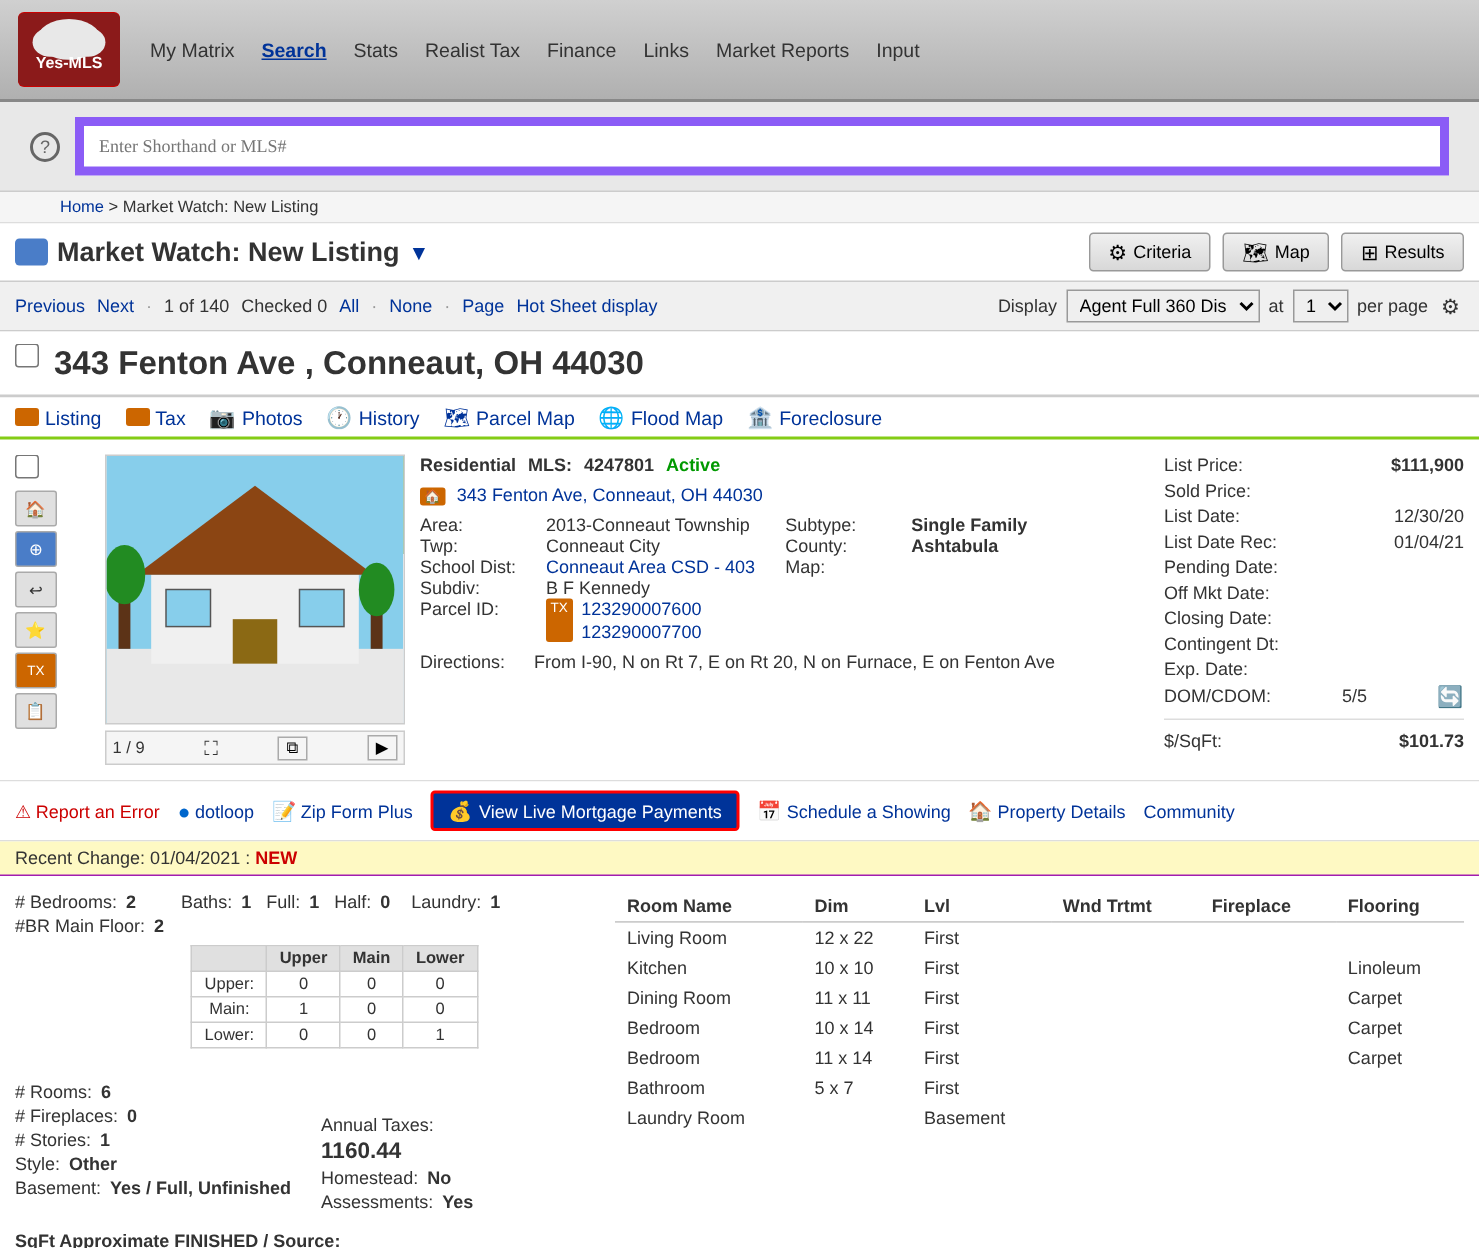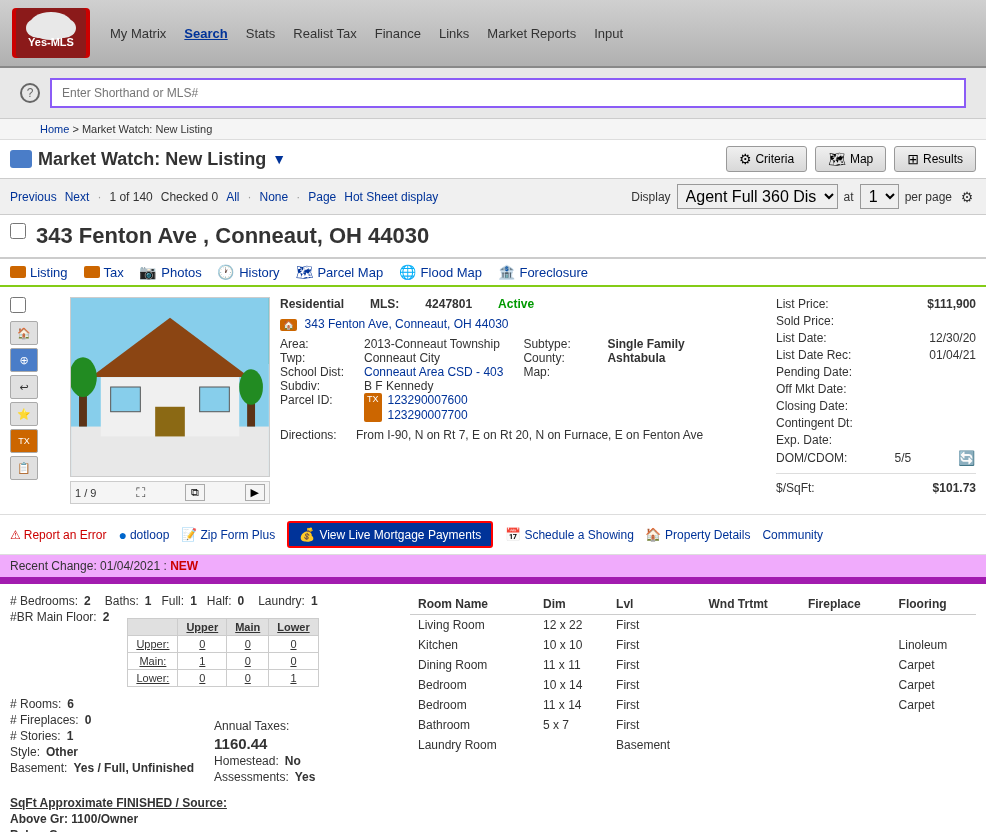--- a/index.html
+++ b/index.html
@@ -12,21 +12,21 @@
       align-items: center;
       padding: 8px 12px;
       gap: 20px;
       border-bottom: 2px solid #888;
     }
     .logo-area {
       display: flex;
       align-items: center;
     }
     .logo-img {
-      width: 78px;
+      width: 68px;
       height: 50px;
       background: #c00;
       border-radius: 4px;
       display: flex;
       align-items: center;
       justify-content: center;
       color: #fff;
       font-weight: bold;
       font-size: 11px;
       text-align: center;
@@ -66,23 +66,24 @@
       display: flex;
       align-items: center;
       justify-content: center;
       font-size: 12px;
       color: #666;
       cursor: pointer;
     }
     .search-input {
       flex: 1;
       padding: 6px 10px;
-      border: 2px solid #8b5cf6;
+      border: 6px solid #8b5cf6;
       font-size: 12px;
       background: #fff;
+      font-family: Liberation Serif, serif;
     }
 
     
     .breadcrumb {
       padding: 4px 10px;
       font-size: 11px;
       color: #333;
       border-bottom: 1px solid #ddd;
       background: #f5f5f5;
     }
@@ -140,21 +141,21 @@
     .toolbar-btn {
       color: #003399;
       cursor: pointer;
       text-decoration: none;
       font-size: 12px;
     }
     .toolbar-sep { color: #999; }
     .toolbar-text { font-size: 12px; }
     .toolbar-select {
       padding: 2px 4px;
-      font-size: 16px;
+      font-size: 12px;
       border: 1px solid #999;
     }
     .display-area {
       display: flex;
       align-items: center;
       gap: 6px;
       margin-left: auto;
     }
     .gear-icon {
       width: 18px; height: 18px;
@@ -278,21 +279,21 @@
     .detail-row {
       display: flex;
       gap: 4px;
       font-size: 12px;
     }
     .detail-label { color: #333; min-width: 80px; }
     .detail-value { color: #333; }
     .detail-link { color: #003399; text-decoration: none; cursor: pointer; }
     .mls-row {
       display: flex;
-      gap: 26px;
+      gap: 8px;
       font-size: 12px;
       font-weight: bold;
     }
     .status-active {
       color: #009900;
       font-weight: bold;
     }
     .parcel-tx {
       display: inline-block;
       background: #cc6600;
@@ -381,24 +382,24 @@
       color: #003399;
       cursor: pointer;
       font-size: 12px;
       display: flex;
       align-items: center;
       gap: 3px;
     }
 
     
     .recent-change {
-      background: #f0abfc;
+      background: #fef9c3;
       padding: 4px 10px;
       font-size: 12px;
-      border-bottom: 7px solid #a21caf;
+      border-bottom: 1px solid #a21caf;
       color: #333;
     }
     .recent-change strong { color: #cc0000; }
 
     
     .bottom-section {
       display: flex;
       padding: 10px;
       gap: 20px;
     }
@@ -411,22 +412,21 @@
       gap: 6px;
       margin-bottom: 2px;
       flex-wrap: wrap;
     }
     .spec-label { color: #333; }
     .spec-value { color: #333; font-weight: bold; }
 
     
     .floor-table {
       border-collapse: collapse;
-      margin: 8px 0;
-      text-decoration: underline;
+      margin: 20px 0;
     }
     .floor-table th, .floor-table td {
       border: 1px solid #ccc;
       padding: 2px 8px;
       font-size: 11px;
       text-align: center;
     }
     .floor-table th {
       background: #e0e0e0;
       font-weight: bold;
@@ -789,21 +789,21 @@
   <strong>NEW</strong>
 </div>
 
 <div class="bottom-section">
 
   <div class="specs-panel">
 
     <div class="spec-row">
       <span class="spec-label"># Bedrooms:</span>
       <span class="spec-value">2</span>
-      <span class="spec-label" style="margin-left:8px;">Baths:</span>
+      <span class="spec-label" style="margin-left:24px;">Baths:</span>
       <span class="spec-value">1</span>
       <span class="spec-label" style="margin-left:4px;">Full:</span>
       <span class="spec-value">1</span>
       <span class="spec-label" style="margin-left:4px;">Half:</span>
       <span class="spec-value">0</span>
       <span class="spec-label" style="margin-left:8px;">Laundry:</span>
       <span class="spec-value">1</span>
     </div>
 
     <div class="spec-row">

